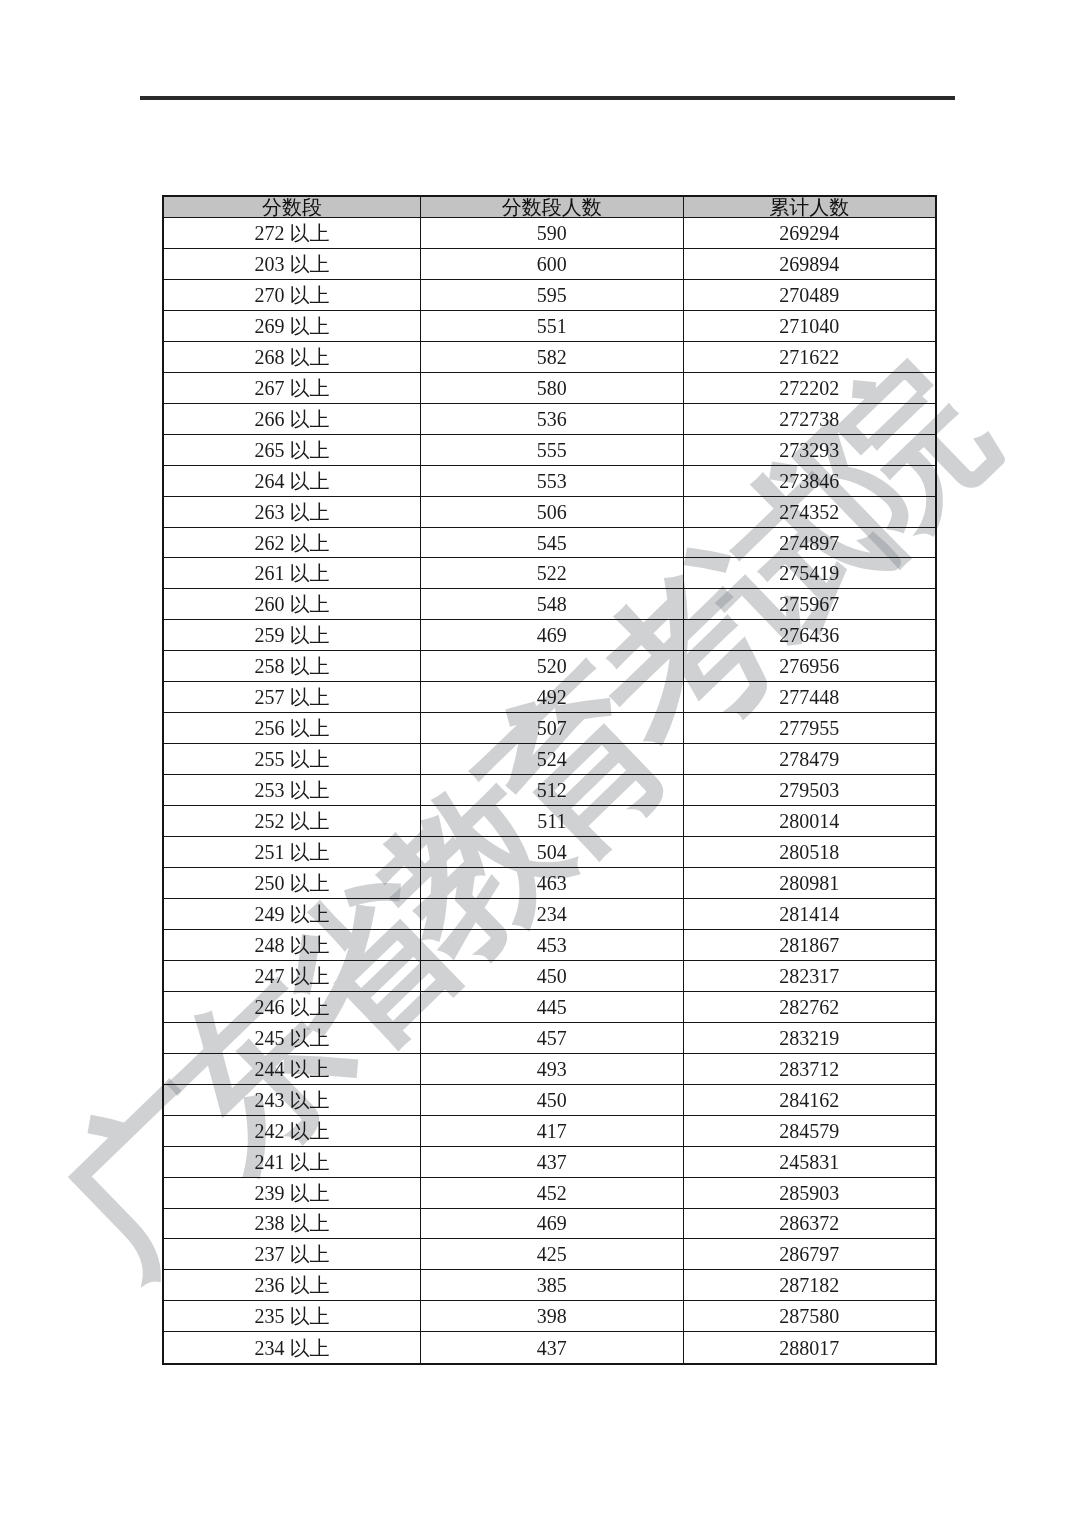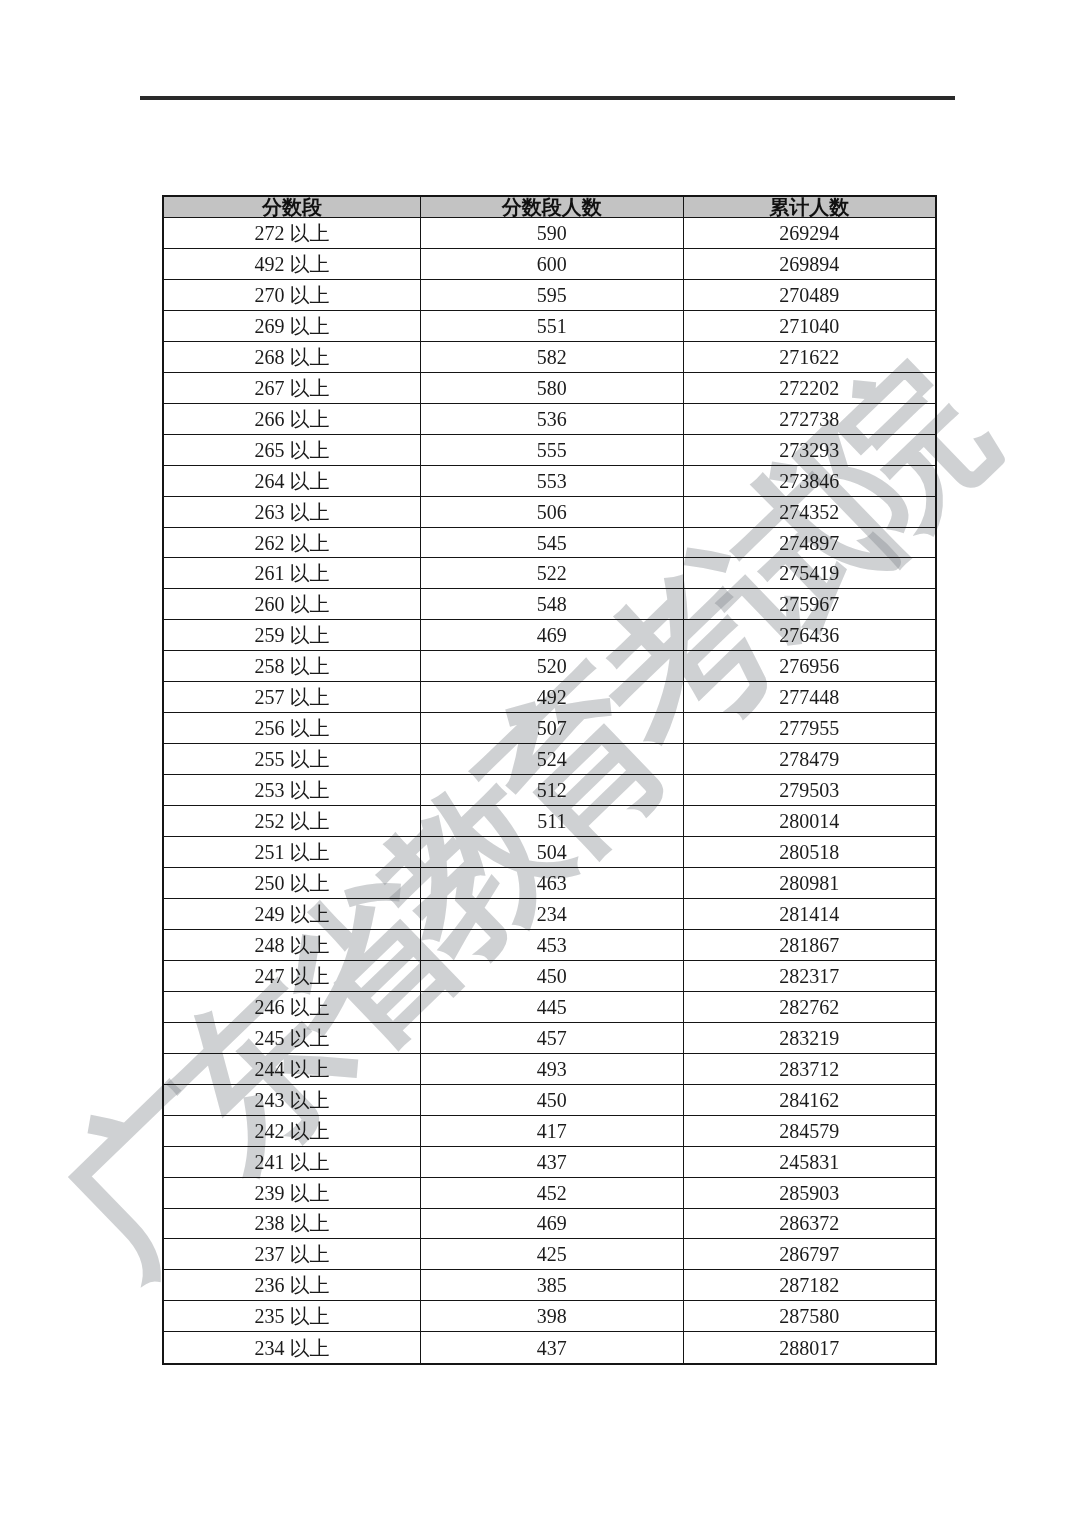--- a/index.html
+++ b/index.html
@@ -56,21 +56,21 @@
     padding: 0;
     font-size: 20px;
     color: #1b1b1b;
     line-height: 1;
   }
   .score-table {
     border: 2.5px solid var(--border-color, #151515);
   }
   .score-table thead th {
     background: var(--header-bg, #c3c3c3);
-    font-weight: bold;
+    font-weight: normal;
     font-size: 20px;
     color: #111111;
   }
 </style>
 </head>
 <body>
 
 <div class="page">
 
   <div class="top-rule"></div>
@@ -90,21 +90,21 @@
         <th>累计人数</th>
       </tr>
     </thead>
     <tbody>
         <tr>
           <td>272 以上</td>
           <td>590</td>
           <td>269294</td>
         </tr>
         <tr>
-          <td>492 以上</td>
+          <td>203 以上</td>
           <td>600</td>
           <td>269894</td>
         </tr>
         <tr>
           <td>270 以上</td>
           <td>595</td>
           <td>270489</td>
         </tr>
         <tr>
           <td>269 以上</td>

